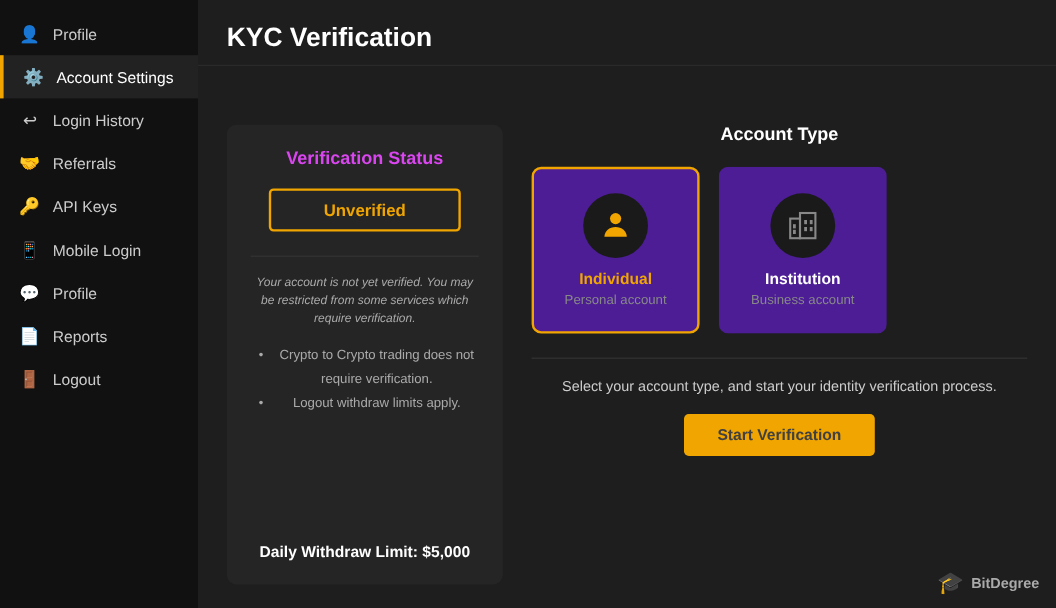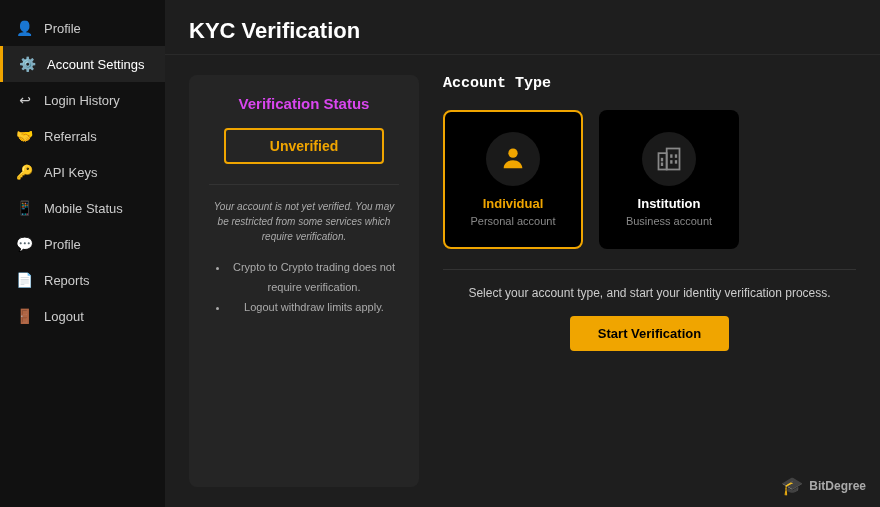--- a/index.html
+++ b/index.html
@@ -46,20 +46,21 @@
     }
 
     
     .main {
       flex: 1;
       background: #1e1e1e;
       height: 507px;
       display: flex;
       flex-direction: column;
       overflow: hidden;
+      gap: 29px;
     }
 
     .page-header {
       padding: 18px 24px 10px;
       border-bottom: 1px solid #2a2a2a;
     }
     .page-title {
       font-size: 22px;
       font-weight: 700;
       color: #fff;
@@ -146,33 +147,32 @@
     .account-type-section {
       flex: 1;
       display: flex;
       flex-direction: column;
     }
 
     .account-type-title {
       font-size: 15px;
       font-weight: 700;
       color: #fff;
-      text-align: left;
+      text-align: center;
       margin-bottom: 18px;
-      font-family: Liberation Mono, monospace;
     }
 
     .account-type-cards {
       display: flex;
       gap: 16px;
       margin-bottom: 20px;
     }
 
     .account-card {
-      background: #000000;
+      background: #4c1d95;
       border-radius: 8px;
       padding: 20px 24px;
       display: flex;
       flex-direction: column;
       align-items: center;
       cursor: pointer;
       border: 2px solid transparent;
       min-width: 140px;
     }
     .account-card.selected {
@@ -216,21 +216,21 @@
       width: 100%;
       height: 1px;
       background: #333;
       margin-bottom: 16px;
     }
 
     .start-btn {
       display: block;
       margin: 0 auto;
       background: #f0a500;
-      color: #000000;
+      color: #404040;
       border: none;
       padding: 10px 28px;
       border-radius: 4px;
       font-size: 13px;
       font-weight: 700;
       cursor: pointer;
     }
 
     
     .footer-brand {
@@ -275,21 +275,21 @@
   <div class="sidebar-item">
     <span class="icon">🤝</span>
     <span>Referrals</span>
   </div>
   <div class="sidebar-item">
     <span class="icon">🔑</span>
     <span>API Keys</span>
   </div>
   <div class="sidebar-item">
     <span class="icon">📱</span>
-    <span>Mobile Status</span>
+    <span>Mobile Login</span>
   </div>
   <div class="sidebar-item">
     <span class="icon">💬</span>
     <span>Profile</span>
   </div>
   <div class="sidebar-item">
     <span class="icon">📄</span>
     <span>Reports</span>
   </div>
   <div class="sidebar-item">
@@ -307,20 +307,24 @@
 
     <div class="verification-card">
       <div class="verification-card-title">Verification Status</div>
       <div class="status-badge">Unverified</div>
       <div class="divider"></div>
       <p class="verification-info">Your account is not yet verified. You may be restricted from some services which require verification.</p>
       <ul class="bullet-list">
         <li>Crypto to Crypto trading does not require verification.</li>
         <li>Logout withdraw limits apply.</li>
       </ul>
+      <div class="withdraw-limit">
+        <span>Daily Withdraw Limit:</span>
+        <span>$5,000</span>
+      </div>
     </div>
 
     <div class="account-type-section">
       <div class="account-type-title">Account Type</div>
 
       <div class="account-type-cards">
 
         <div class="account-card selected">
           <div class="account-card-icon person-icon">
             <svg width="28" height="28" viewBox="0 0 24 24" xmlns="http://www.w3.org/2000/svg">

